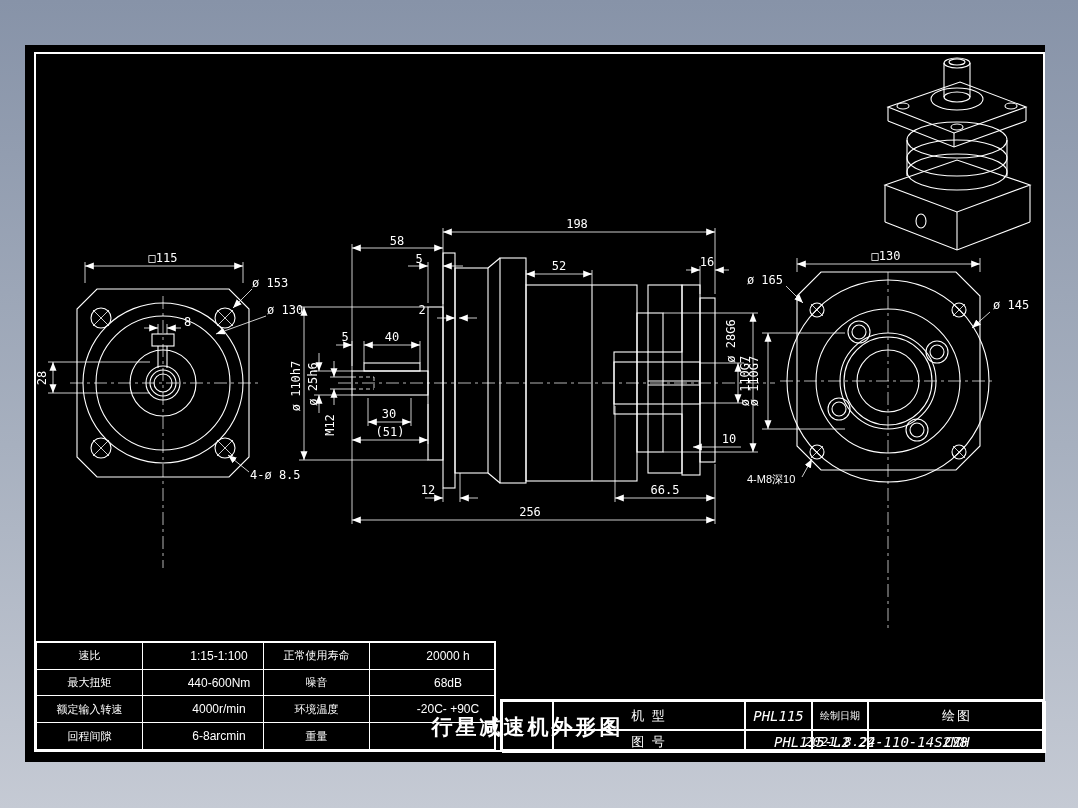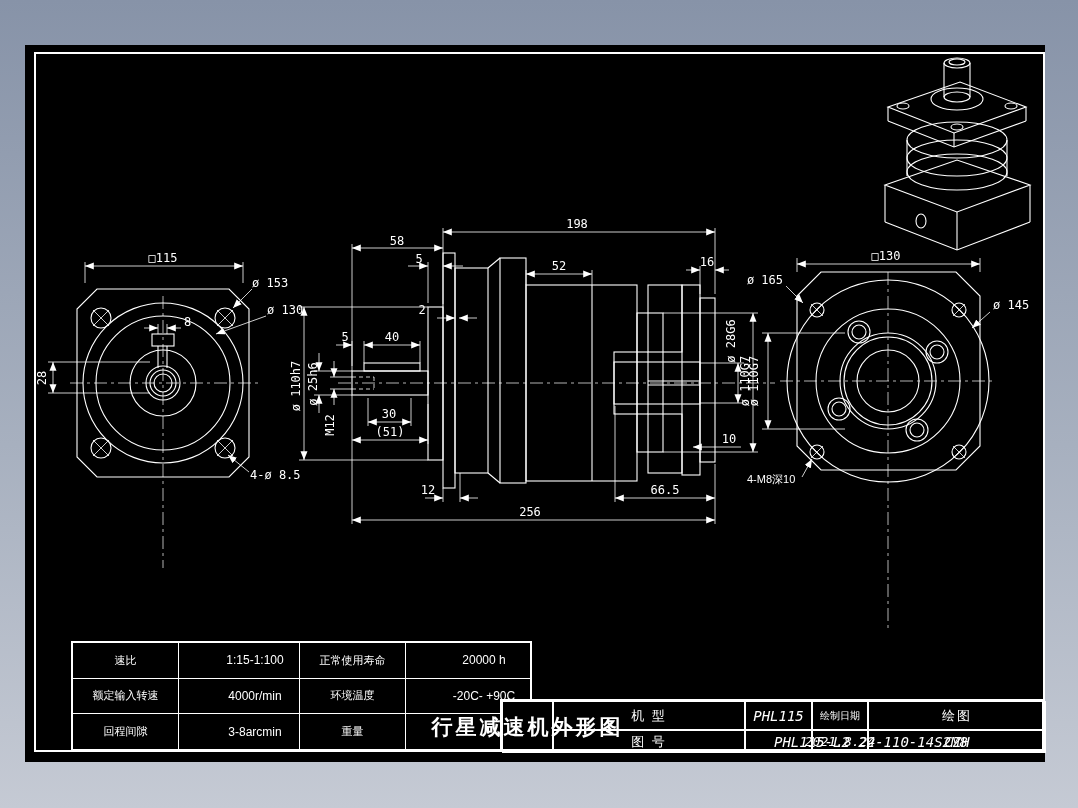--- a/index.html
+++ b/index.html
@@ -13,21 +13,21 @@
   .geo{stroke:#fff;fill:none;stroke-width:1.1;}
   .thin{stroke:#fff;fill:none;stroke-width:0.8;}
   .cl{stroke:#fff;fill:none;stroke-width:0.7;stroke-dasharray:13 4 3 4;}
   .dash{stroke:#fff;fill:none;stroke-width:0.8;stroke-dasharray:4 3;}
   
   .spec{position:absolute;left:35px;top:641px;width:391px;height:110px;
         border-collapse:collapse;table-layout:fixed;color:#fff;background:#000;}
   .spec td{border:1px solid #fff;text-align:center;vertical-align:middle;
            font-size:11px;padding:0;overflow:hidden;white-space:nowrap;}
   .spec td.val{font-family:Liberation Sans, sans-serif;font-size:12px;padding-left:32px;}
-  .spec{border:2px solid #fff;margin-left:36px;}
+  .spec{border:2px solid #fff;}
   
   .tblock{position:absolute;left:500px;top:699px;width:544px;height:52px;
           display:grid;grid-template-columns:51px 192px 67px 56px 178px;
           grid-template-rows:29px 23px;color:#fff;border:2px solid #fff;box-sizing:border-box;background:#000;}
   .tblock>div{border:1px solid #fff;display:flex;align-items:center;justify-content:center;
               font-size:13px;letter-spacing:2px;overflow:visible;white-space:nowrap;}
   .tblock .mono{font-family:"DejaVu Sans Mono",monospace;letter-spacing:0;font-size:14px;font-style:italic;}
   .tblock .dwgno{justify-content:flex-start;padding-left:28px;position:relative;z-index:2;}
   .tblock .datecell{position:relative;z-index:1;font-size:13px;}
   .tblock .bigtitle{grid-row:1 / span 2;font-size:21px;font-weight:bold;letter-spacing:3px;text-align:right;}
@@ -288,28 +288,34 @@
 
   <table class="spec">
     <tbody>
         <tr>
       <td style="width:105px">速比</td>
       <td style="width:88px" class="val">1:15-1:100</td>
       <td style="width:105px">正常使用寿命</td>
       <td style="width:92px" class="val">20000 h</td>
     </tr>
     <tr>
+      <td>最大扭矩</td>
+      <td class="val">440-600Nm</td>
+      <td>噪音</td>
+      <td class="val">68dB</td>
+    </tr>
+    <tr>
       <td>额定输入转速</td>
       <td class="val">4000r/min</td>
       <td>环境温度</td>
       <td class="val">-20C- +90C</td>
     </tr>
     <tr>
       <td>回程间隙</td>
-      <td class="val">3-8arcmin</td>
+      <td class="val">6-8arcmin</td>
       <td>重量</td>
       <td class="val"></td>
     </tr>
   </tbody>
     </table>
 
   <div class="tblock">
     <div>机 型</div>
     <div class="mono">PHL115</div>
     <div style="font-size:10px;letter-spacing:0">绘制日期</div>

